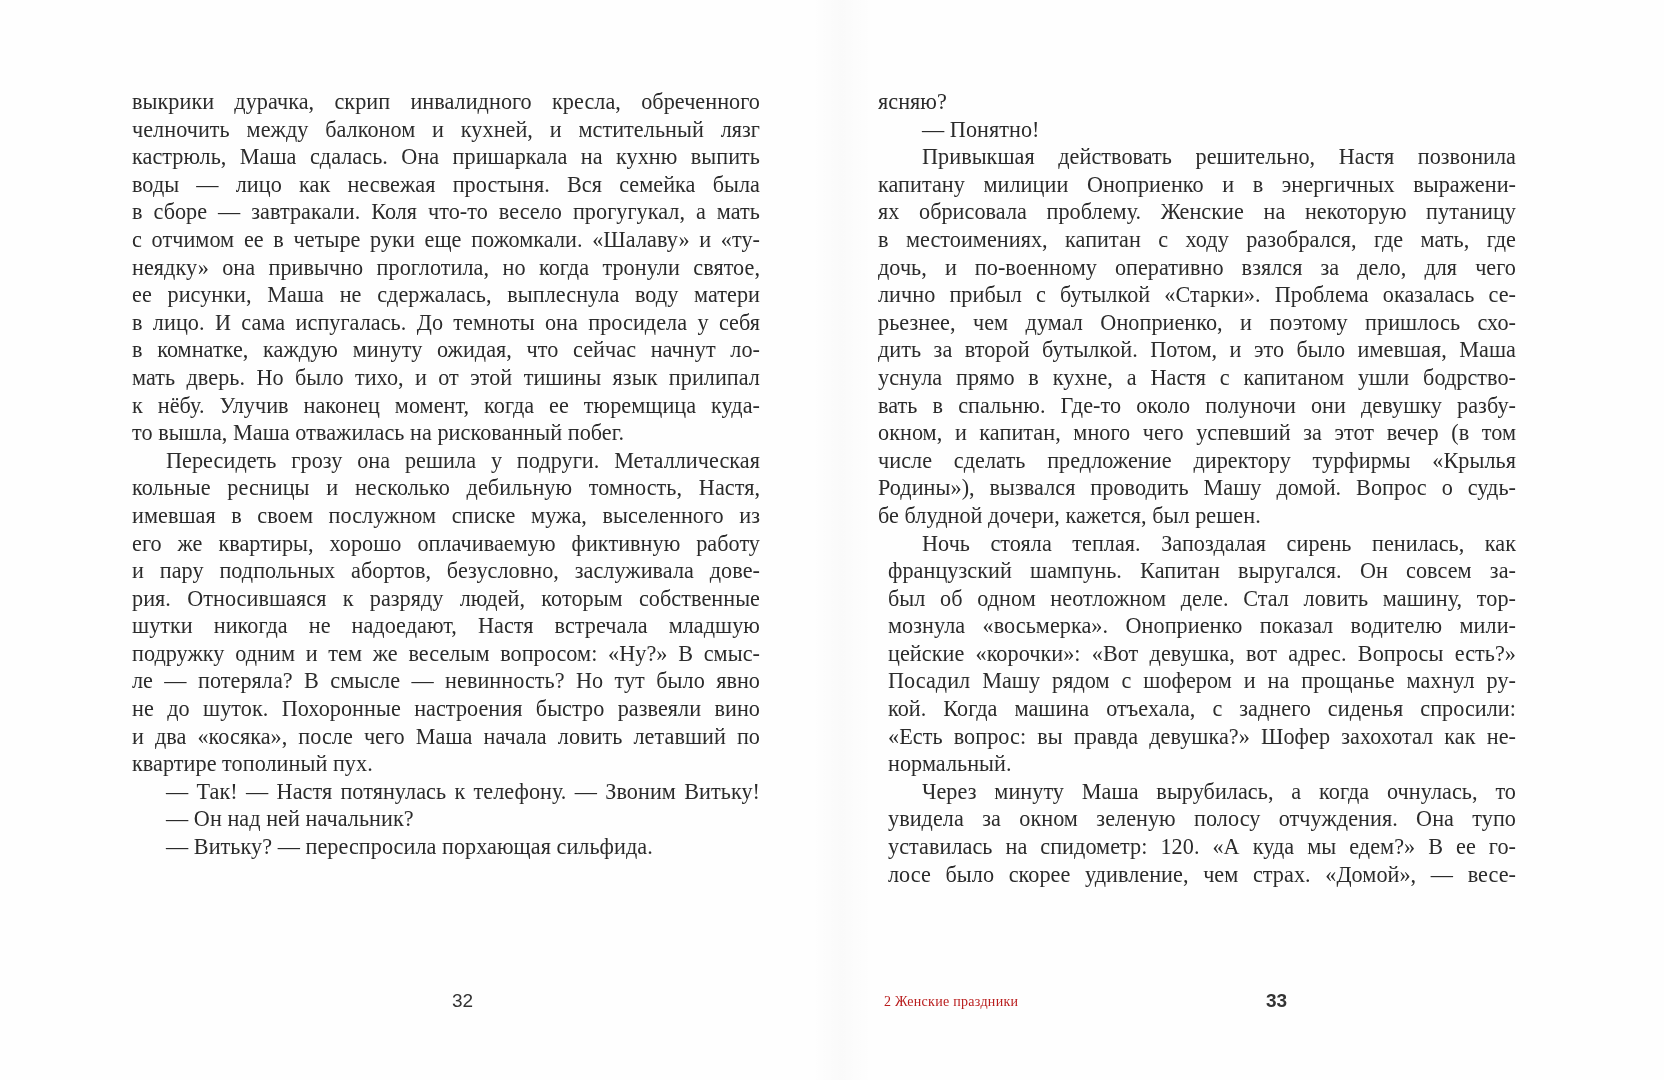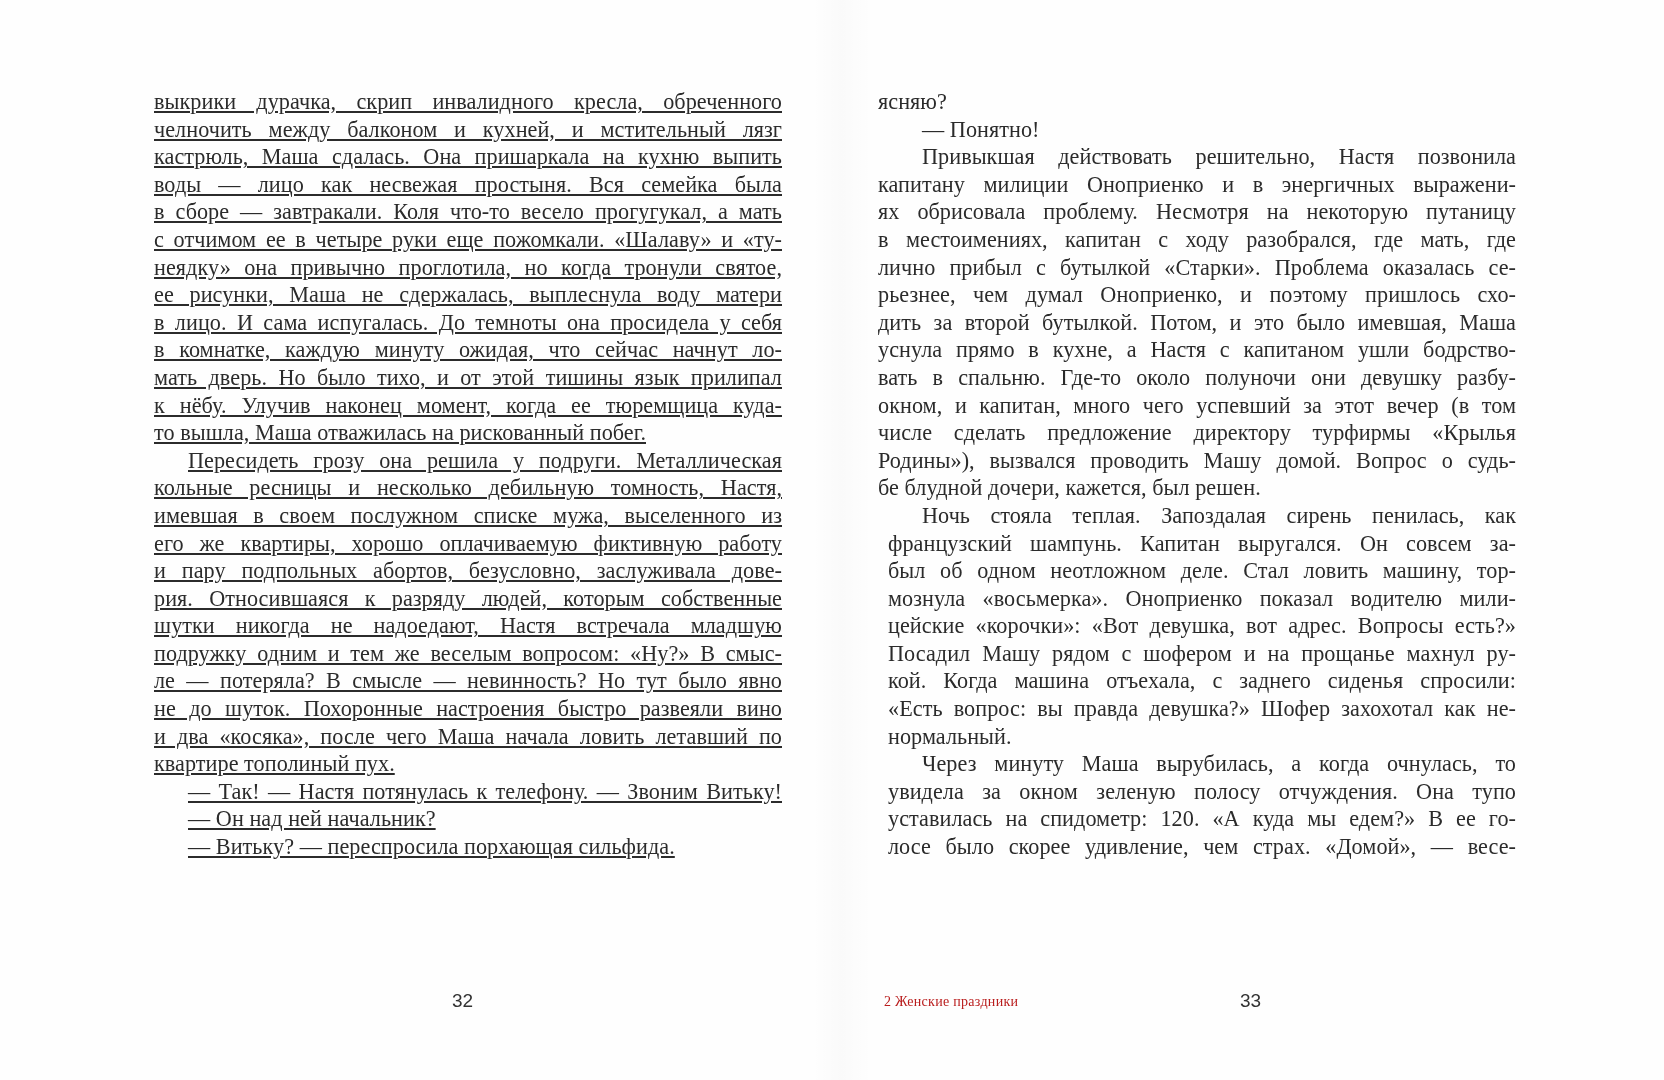--- a/index.html
+++ b/index.html
@@ -17,21 +17,21 @@
     }
     .spread {
       position: absolute;
       inset: 0;
       background: #fefefe;
     }
     .page {
       position: absolute;
       top: 88px;
     }
-    .page-left { left: 154px; width: 628px; text-decoration: underline; }
+    .page-left { left: 132px; width: 628px; }
     .page-right { left: 888px; width: 628px; }
     .text-block {
       font-family: "Liberation Serif", "DejaVu Serif", serif;
       font-size: 22.2px;
       line-height: 27.6px;
       text-align: justify;
       text-align-last: left;
       letter-spacing: 0.05px;
     }
     .line {
@@ -46,21 +46,21 @@
     .line.indent { padding-left: 34px; }
     .line.cutleft { margin-left: -10px; }
     .page-num {
       position: absolute;
       top: 990px;
       font-family: "Liberation Sans", "DejaVu Sans", sans-serif;
       font-size: 19px;
       color: #333;
     }
     .pn-left { left: 452px; }
-    .pn-right { left: 1240px; }
+    .pn-right { left: 1266px; font-weight: bold; }
     .running-head {
       position: absolute;
       top: 994px;
       left: 884px;
       font-family: "Liberation Serif", "DejaVu Serif", serif;
       font-size: 14px;
       color: #b91c1c;
       letter-spacing: 0.3px;
     }
     .gutter-shade {
@@ -110,22 +110,23 @@
       <span class="line indent">— Витьку? — переспросила порхающая сильфида.</span>
     </div>
   </div>
 
   <div class="page page-right">
     <div class="text-block">
       <span class="line cutleft">ясняю?</span>
       <span class="line indent">— Понятно!</span>
       <span class="line just indent">Привыкшая действовать решительно, Настя позвонила</span>
       <span class="line just cutleft">капитану милиции Оноприенко и в энергичных выражени-</span>
-      <span class="line just cutleft">ях обрисовала проблему. Несмотря на некоторую путаницу</span>
+      <span class="line just cutleft">ях обрисовала проблему. Женские на некоторую путаницу</span>
       <span class="line just cutleft">в местоимениях, капитан с ходу разобрался, где мать, где</span>
+      <span class="line just cutleft">дочь, и по-военному оперативно взялся за дело, для чего</span>
       <span class="line just cutleft">лично прибыл с бутылкой «Старки». Проблема оказалась се-</span>
       <span class="line just cutleft">рьезнее, чем думал Оноприенко, и поэтому пришлось схо-</span>
       <span class="line just cutleft">дить за второй бутылкой. Потом, и это было имевшая, Маша</span>
       <span class="line just cutleft">уснула прямо в кухне, а Настя с капитаном ушли бодрство-</span>
       <span class="line just cutleft">вать в спальню. Где-то около полуночи они девушку разбу-</span>
       <span class="line just cutleft">окном, и капитан, много чего успевший за этот вечер (в том</span>
       <span class="line just cutleft">числе сделать предложение директору турфирмы «Крылья</span>
       <span class="line just cutleft">Родины»), вызвался проводить Машу домой. Вопрос о судь-</span>
       <span class="line cutleft">бе блудной дочери, кажется, был решен.</span>
       <span class="line just indent">Ночь стояла теплая. Запоздалая сирень пенилась, как</span>

